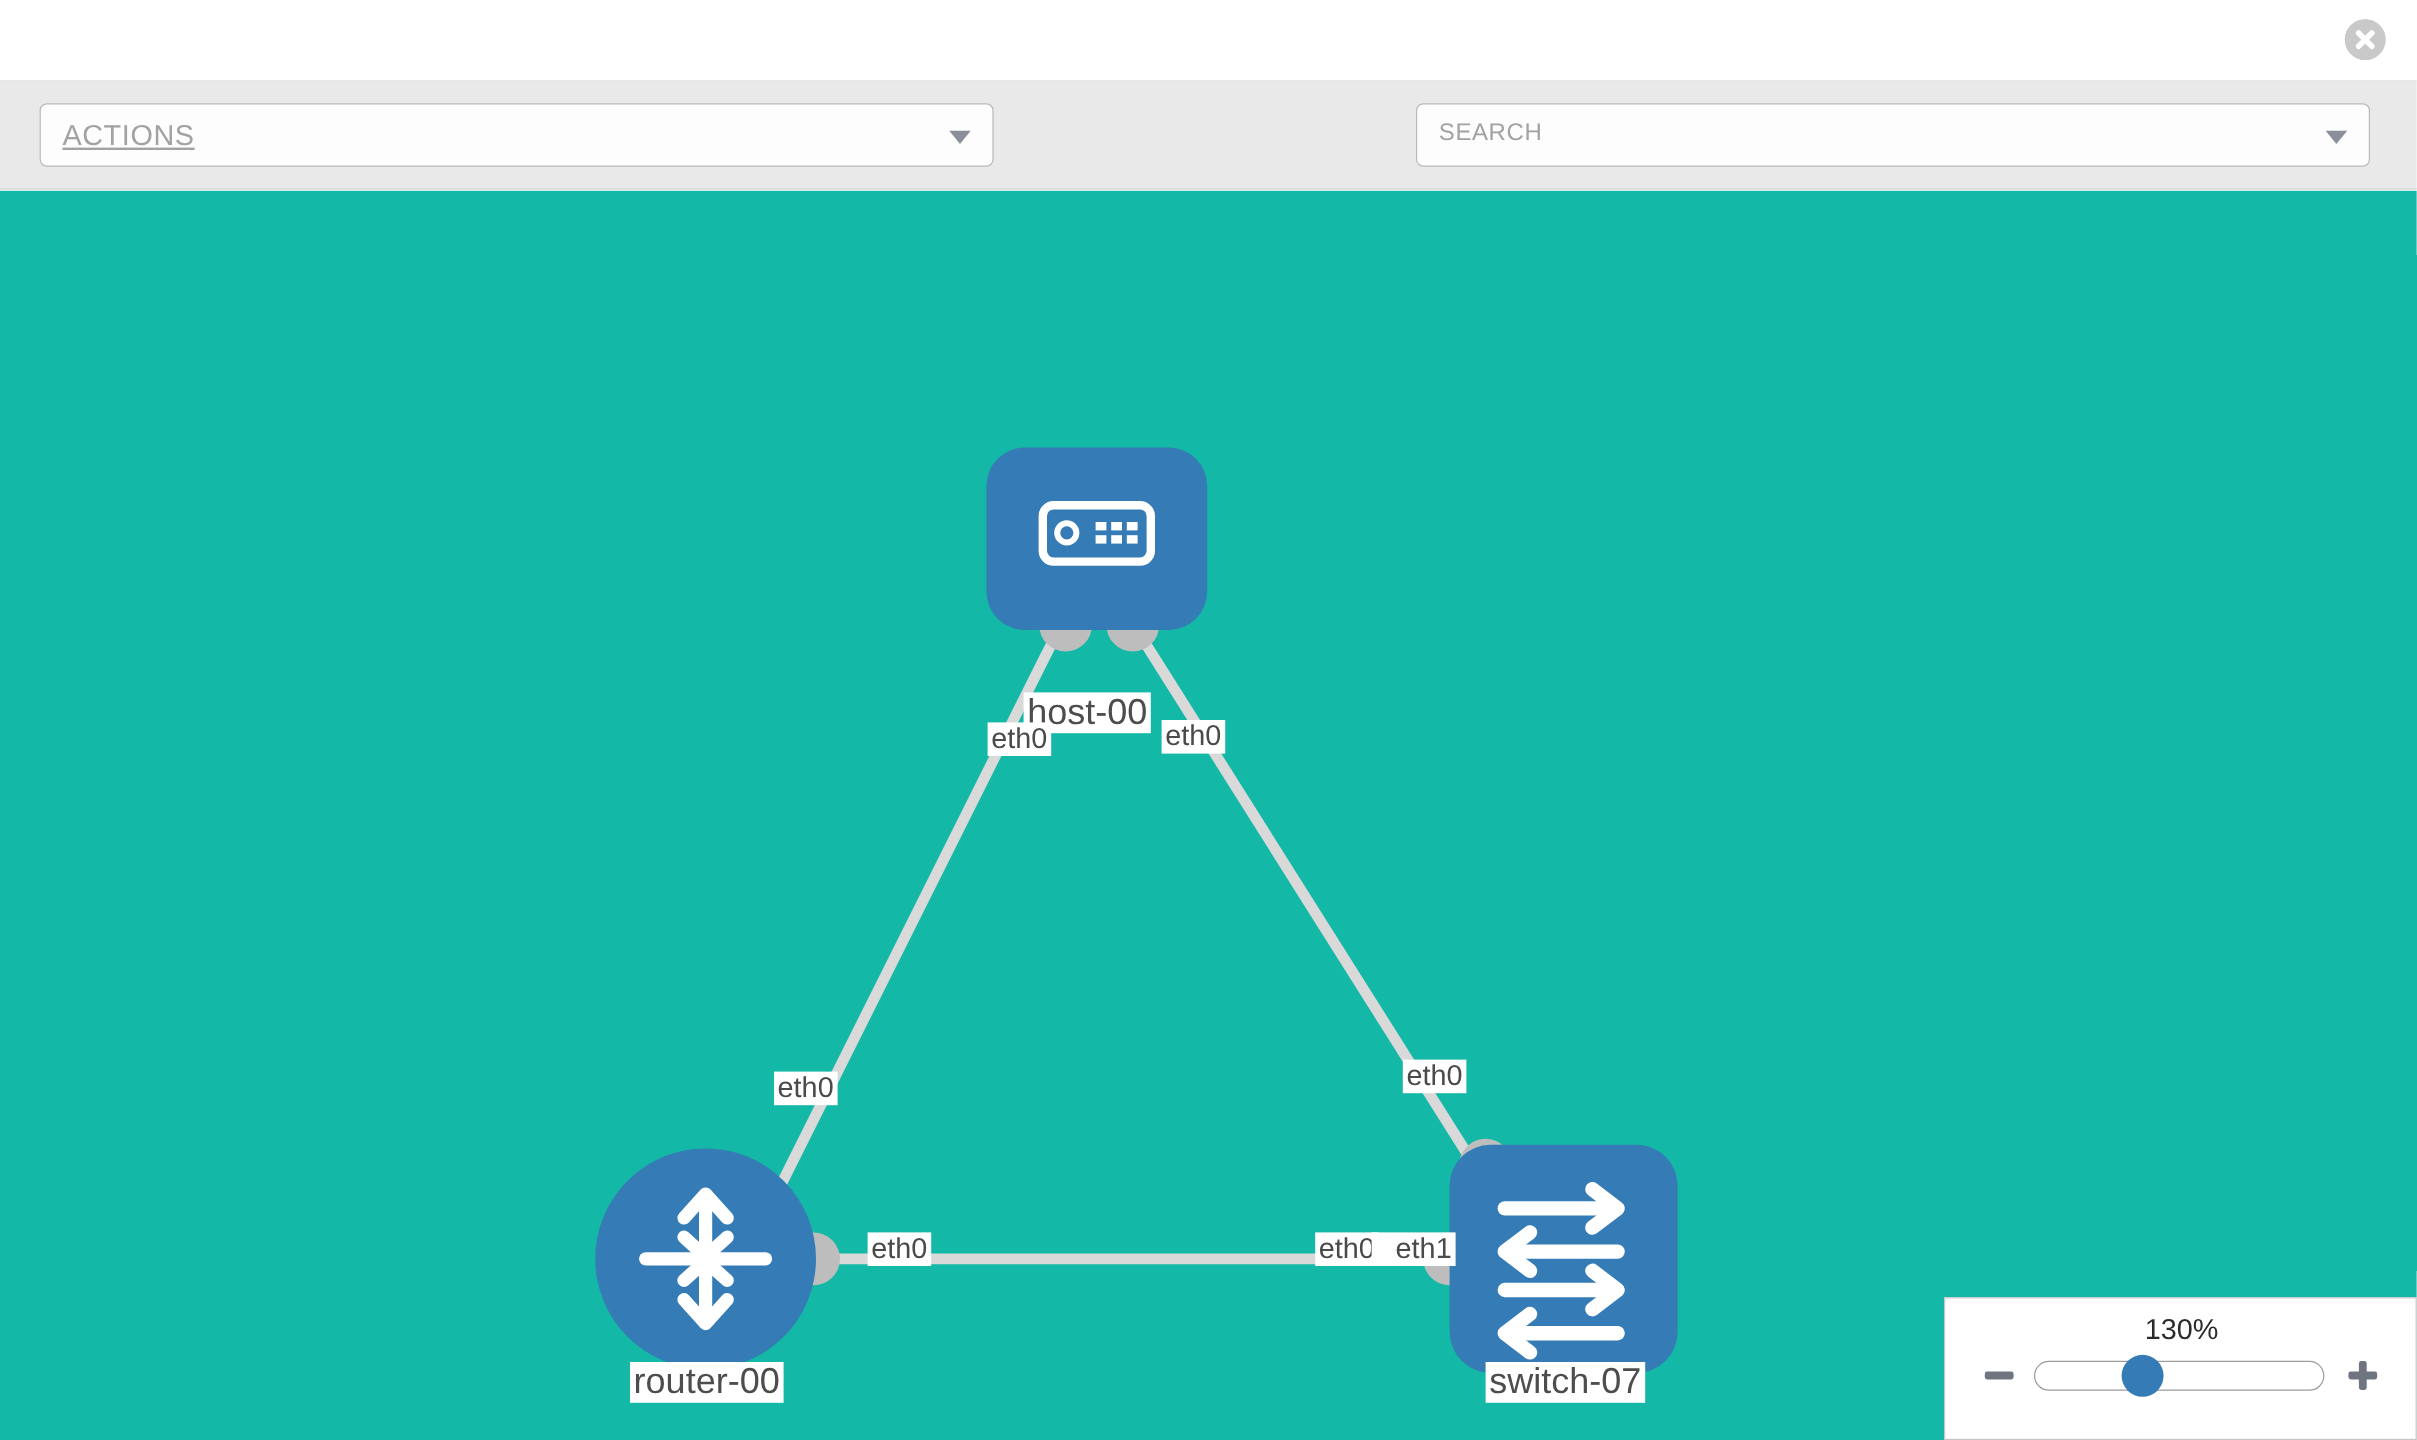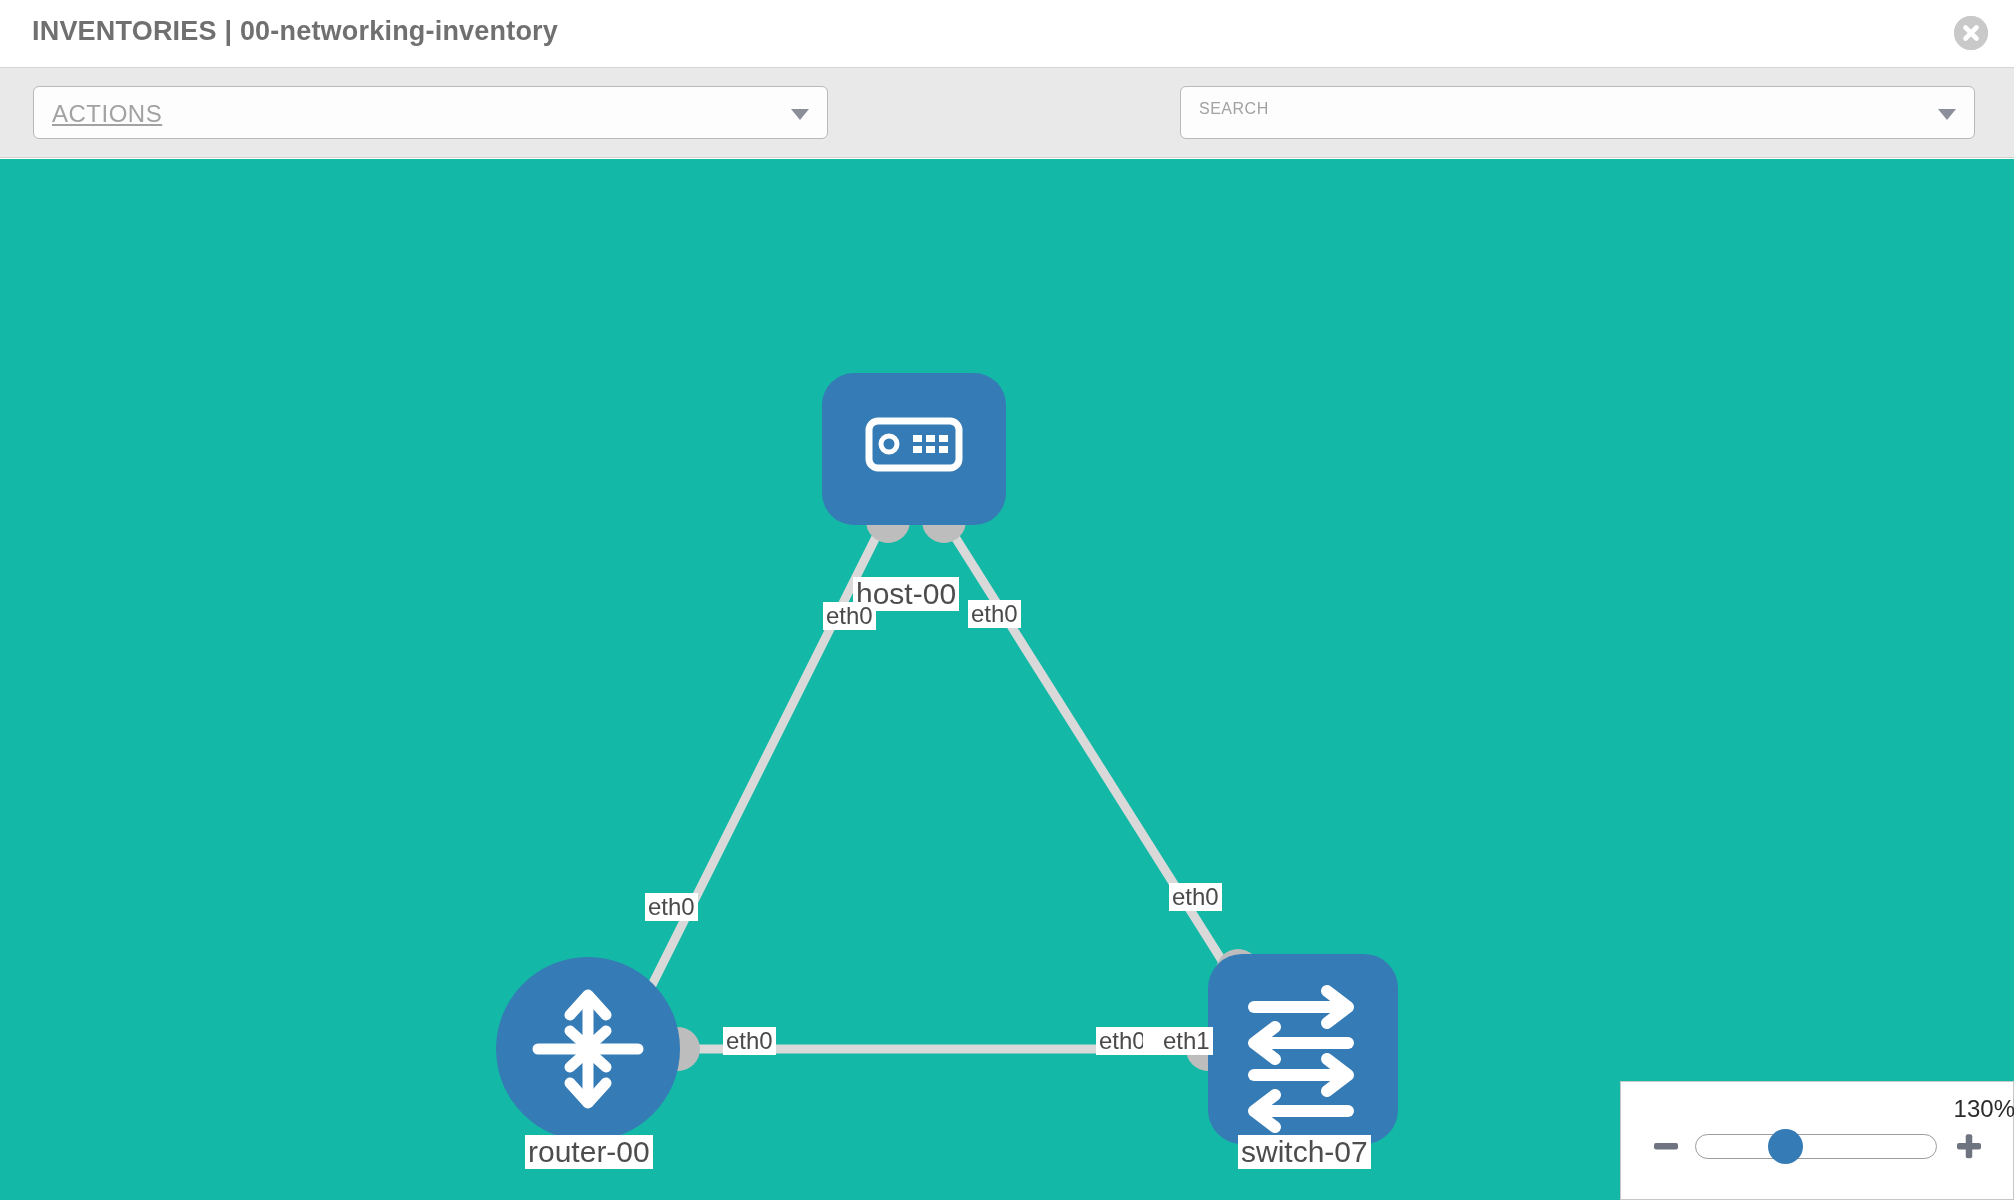--- a/index.html
+++ b/index.html
@@ -115,21 +115,21 @@
     background: #fdfdfd;
     border: 1px solid #b9b9b9;
     border-radius: 6px;
     box-sizing: border-box;
     cursor: text;
   }
   .search-box .label {
     position: absolute;
     left: 18px;
     top: 13px;
-    font-size: 16px;
+    font-size: 20px;
     color: #a2a2a2;
     letter-spacing: 0.5px;
   }
 
   
   .canvas {
     position: absolute;
     left: 0;
     top: 159px;
     width: 2014px;
@@ -172,21 +172,21 @@
     height: 119px;
     background: #ffffff;
     border: 1px solid #c6c6c6;
     box-sizing: border-box;
   }
   .zoom-value {
     position: absolute;
     left: 0;
     top: 13px;
     width: 394px;
-    text-align: right;
+    text-align: center;
     font-size: 24px;
     color: #2b2b2b;
   }
   .zoom-minus, .zoom-plus {
     position: absolute;
     top: 47px;
     width: 34px;
     height: 34px;
     cursor: pointer;
   }
@@ -216,21 +216,20 @@
     background: #357bb5;
     cursor: grab;
   }
 </style>
 </head>
 <body>
 
 <div id="app">
 
   <div class="header">
-    <div class="page-title">INVENTORIES | 00-networking-inventory</div>
 
     <button class="close-btn">
       <svg viewBox="0 0 34 34">
         <circle cx="17" cy="17" r="17" fill="#c9c9c9"></circle>
         <path d="M11.5 11.5 L22.5 22.5 M22.5 11.5 L11.5 22.5" stroke="#ffffff" stroke-width="4.6" stroke-linecap="round"></path>
       </svg>
     </button>
   </div>
 
   <div class="toolbar">

